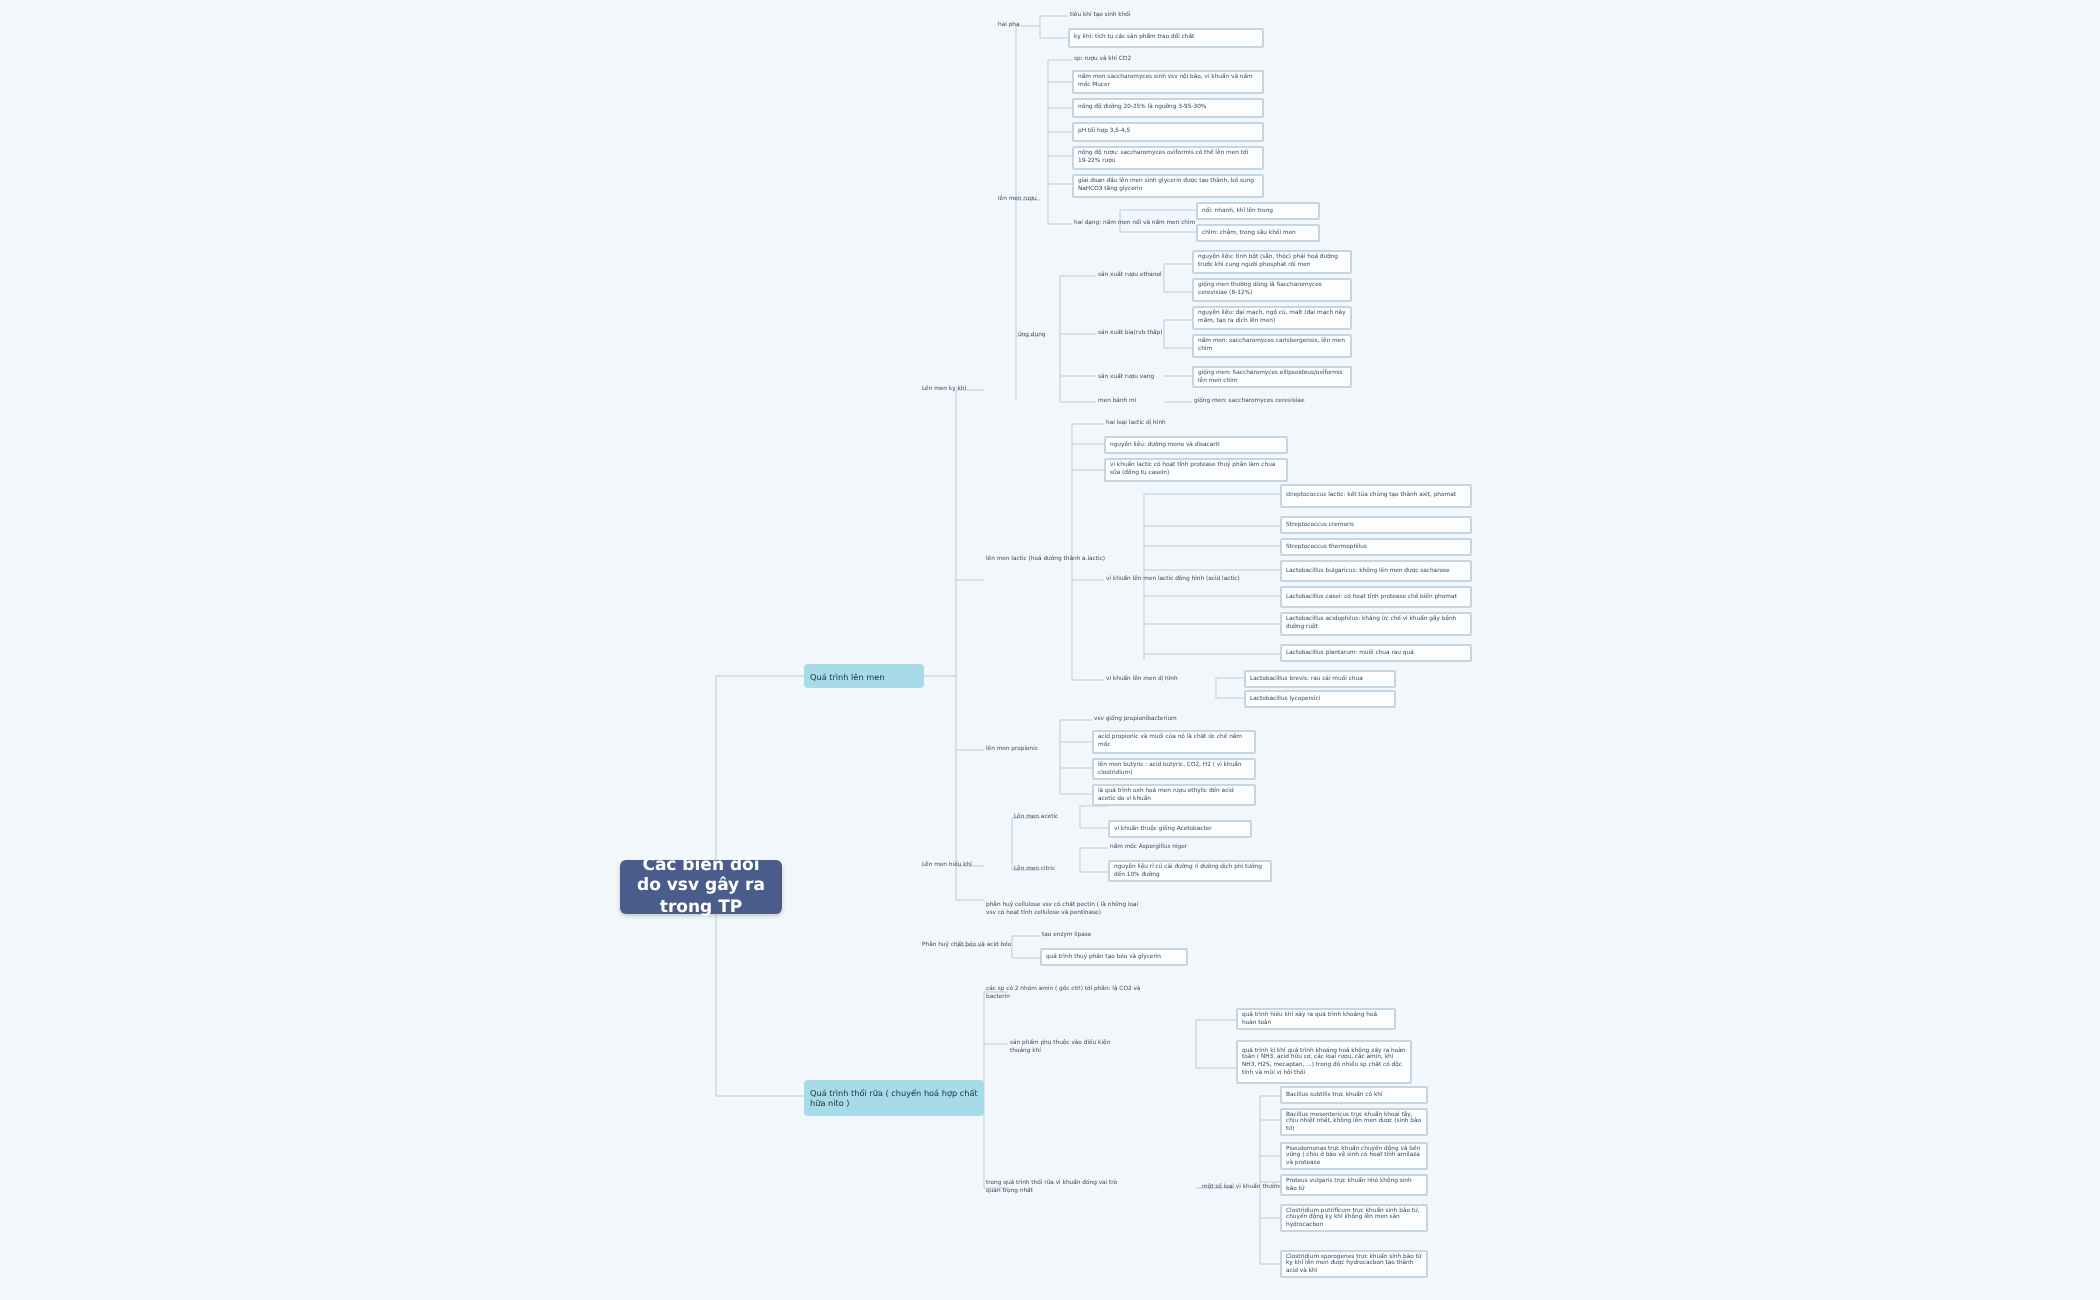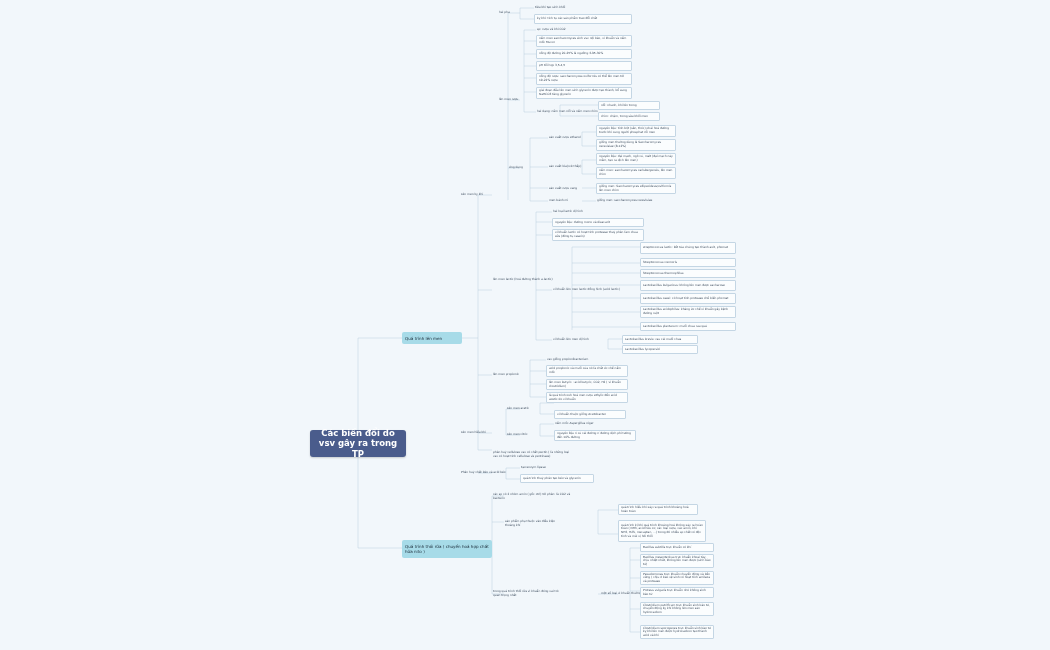--- a/index.html
+++ b/index.html
@@ -177,21 +177,21 @@
       <path d="M630 548 L630 632"></path>
       <path d="M630 548 L640 548"></path>
       <path d="M630 560 L640 560"></path>
       <path d="M630 578 L640 578"></path>
       <path d="M630 591 L640 591"></path>
       <path d="M630 609 L640 609"></path>
       <path d="M630 632 L640 632"></path>
     </g>
   </svg>
 
-  <div class="node n-root" style="left:310px;top:430px;width:96px;height:27px;">Các biến đổi do vsv gây ra trong TP</div>
+  <div class="node n-root" style="left:310px;top:430px;width:81px;height:27px;">Các biến đổi do vsv gây ra trong TP</div>
 
   <div class="node n-br" style="left:402px;top:332px;width:60px;height:12px;">Quá trình lên men</div>
 
   <div class="node n-br" style="left:402px;top:540px;width:90px;height:18px;">Quá trình thối rữa ( chuyển hoá hợp chất hữa nito )</div>
 
   <div class="node n-txt" style="left:460px;top:190px;width:40px;height:9px;">Lên men kỵ khí</div>
   <div class="node n-txt" style="left:498px;top:9px;width:22px;height:8px;">hai pha</div>
   <div class="node n-txt" style="left:534px;top:4px;width:60px;height:8px;">tiêu khí tạo sinh khối</div>
   <div class="node n-box" style="left:534px;top:14px;width:98px;height:10px;">kỵ khí: tích tụ các sản phẩm trao đổi chất</div>
 

